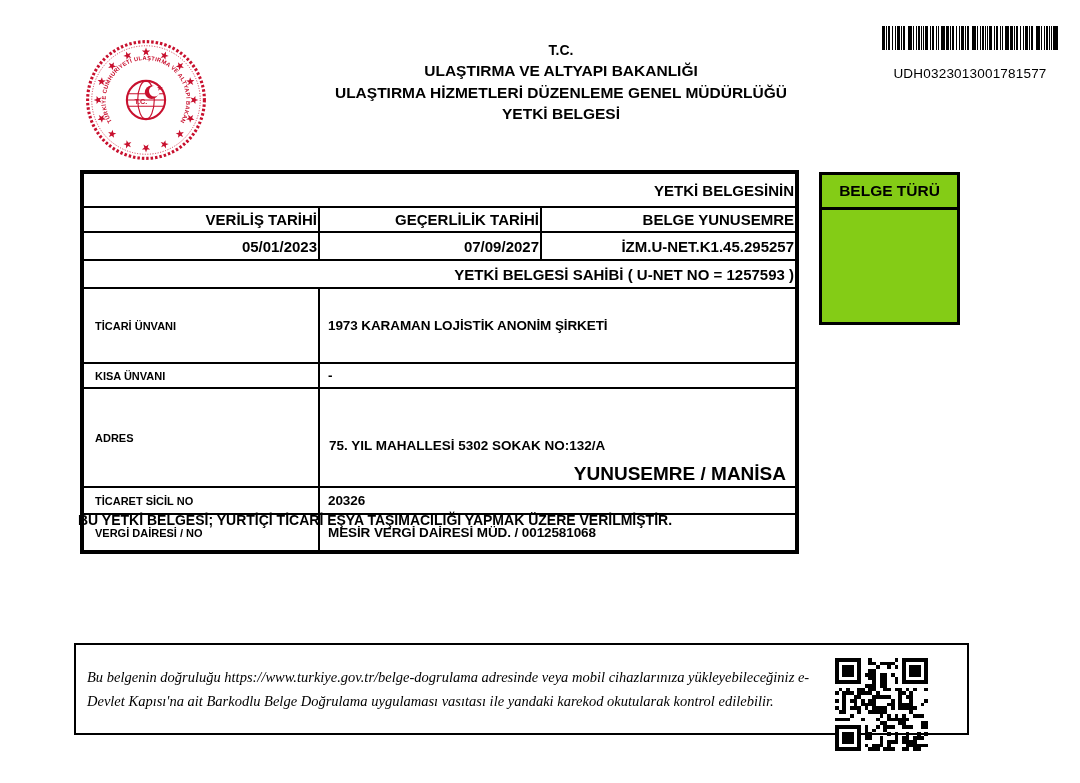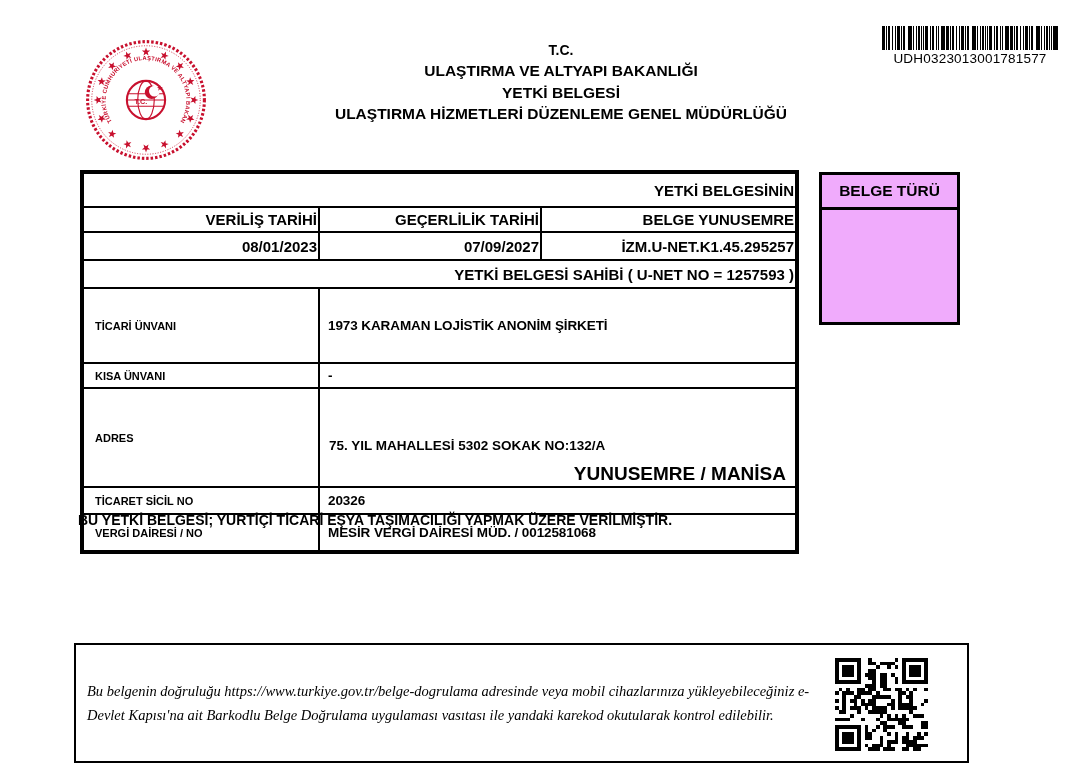--- a/index.html
+++ b/index.html
@@ -10,46 +10,46 @@
   .seal{position:absolute;left:84px;top:34px;width:124px;height:132px;}
 
   
   .header{position:absolute;left:230px;top:40px;width:662px;text-align:center;font-weight:bold;}
   .h-tc{font-size:14px;line-height:20px;}
   .h-line{font-size:15.5px;line-height:21.5px;}
 
   
   .barcode-block{position:absolute;left:882px;top:26px;width:176px;text-align:center;}
   .barcode{width:176px;height:24px;display:block;}
-  .barcode-text{font-size:13.5px;letter-spacing:.2px;margin-top:1px;white-space:nowrap;}
+  .barcode-text{font-size:13.5px;letter-spacing:.2px;margin-top:16px;white-space:nowrap;}
 
   
   .cert{position:absolute;left:80px;top:170px;width:715px;border-collapse:collapse;
         table-layout:fixed;border:4px solid #000;}
   .cert td{border:2px solid #000;font-weight:bold;overflow:hidden;}
   .th{font-size:15px;text-align:right;}
   .label-cell{font-size:11px;padding-left:11px;}
   .val-cell{font-size:13.5px;padding-left:8px;letter-spacing:-.1px;margin-left:38px;}
   .adres-cell{vertical-align:top;}
   .adres-line1{padding:4px 0 0 8px;font-size:13.5px;margin-top:44px;}
   .adres-line2{text-align:right;padding:10px 8px 0 0;font-size:19px;}
 
   
   .belge-box{position:absolute;left:819px;top:172px;width:141px;height:153px;
-             border:3px solid #000;box-sizing:border-box;background:#f0abfc;}
+             border:3px solid #000;box-sizing:border-box;background:#84cc16;}
   .belge-head{height:35px;border-bottom:3px solid #000;display:flex;align-items:center;
               justify-content:center;font-weight:bold;font-size:15.5px;box-sizing:border-box;}
   .belge-val{height:112px;display:flex;align-items:center;justify-content:center;
              font-size:46px;letter-spacing:1px;font-weight:normal;}
 
   
   .statement{position:absolute;left:78px;top:512px;font-weight:bold;font-size:14px;}
 
   
-  .footer-box{position:absolute;left:74px;top:643px;width:895px;height:120px;
+  .footer-box{position:absolute;left:74px;top:643px;width:895px;height:92px;
               border:2px solid #000;box-sizing:border-box;}
   .footer-text{position:absolute;left:11px;top:50%;transform:translateY(-50%);width:748px;
                font-family:"Liberation Serif",serif;font-style:italic;font-size:14.5px;
                line-height:23.5px;}
   .qr{position:absolute;left:759px;top:13px;width:93px;height:93px;}
 </style>
 </head>
 <body>
 
 <div class="page">
@@ -94,22 +94,22 @@
       <circle cx="5.5" cy="-7.5" r="6.6" fill="#c8102e"></circle>
       <circle cx="8.2" cy="-8.6" r="5.3" fill="#ffffff"></circle>
       <polygon id="sealStar" fill="#c8102e" points="13.50,-14.50 14.21,-12.47 16.35,-12.43 14.64,-11.13 15.26,-9.07 13.50,-10.30 11.74,-9.07 12.36,-11.13 10.65,-12.43 12.79,-12.47"></polygon>
     </g>
     <text x="-5" y="3.5" text-anchor="middle" font-size="7" font-weight="bold" fill="#c8102e" font-family="Liberation Sans, sans-serif">T.C.</text>
   </svg>
 
   <div class="header">
     <div class="h-tc">T.C.</div>
     <div class="h-line">ULAŞTIRMA VE ALTYAPI BAKANLIĞI</div>
+    <div class="h-line">ULAŞTIRMA HİZMETLERİ DÜZENLEME GENEL MÜDÜRLÜĞÜ</div>
     <div class="h-line">YETKİ BELGESİ</div>
-    <div class="h-line">ULAŞTIRMA HİZMETLERİ DÜZENLEME GENEL MÜDÜRLÜĞÜ</div>
   </div>
 
   <div class="barcode-block">
     <svg id="barcode" class="barcode" viewBox="0 0 176 24" preserveAspectRatio="none">
         <rect x="0" y="0" width="3" height="24"></rect>
         <rect x="4" y="0" width="1" height="24"></rect>
         <rect x="6" y="0" width="2" height="24"></rect>
         <rect x="10" y="0" width="1" height="24"></rect>
         <rect x="13" y="0" width="1" height="24"></rect>
         <rect x="15" y="0" width="3" height="24"></rect>
@@ -176,21 +176,21 @@
     <tbody>
         <tr>
       <td colspan="3" class="th" style="height:30px">YETKİ BELGESİNİN</td>
     </tr>
     <tr>
       <td class="th" style="height:21px">VERİLİŞ TARİHİ</td>
       <td class="th">GEÇERLİLİK TARİHİ</td>
       <td class="th">BELGE YUNUSEMRE</td>
     </tr>
     <tr>
-      <td class="th" style="height:24px">08/01/2023</td>
+      <td class="th" style="height:24px">05/01/2023</td>
       <td class="th">07/09/2027</td>
       <td class="th">İZM.U-NET.K1.45.295257</td>
     </tr>
     <tr>
       <td colspan="3" class="th" style="height:24px">YETKİ BELGESİ SAHİBİ ( U-NET NO = 1257593 )</td>
     </tr>
     <tr>
       <td class="label-cell" style="height:71px">TİCARİ ÜNVANI</td>
       <td colspan="2" class="val-cell">1973 KARAMAN LOJİSTİK ANONİM ŞİRKETİ</td>
     </tr>

